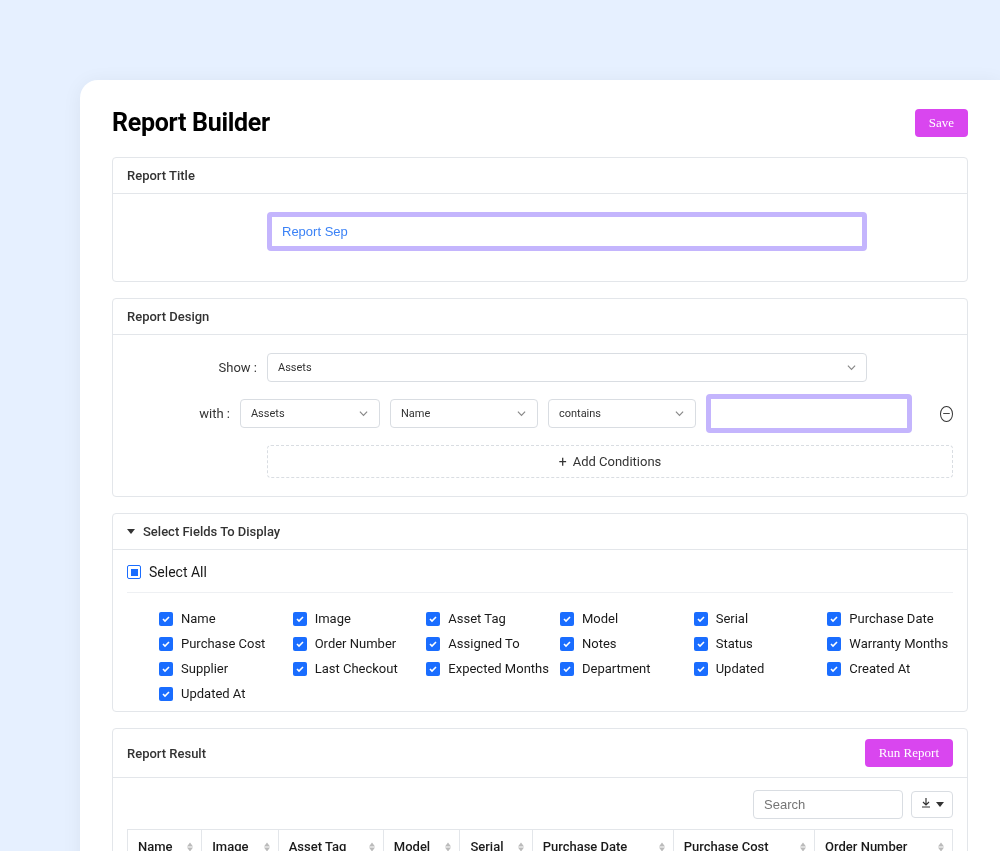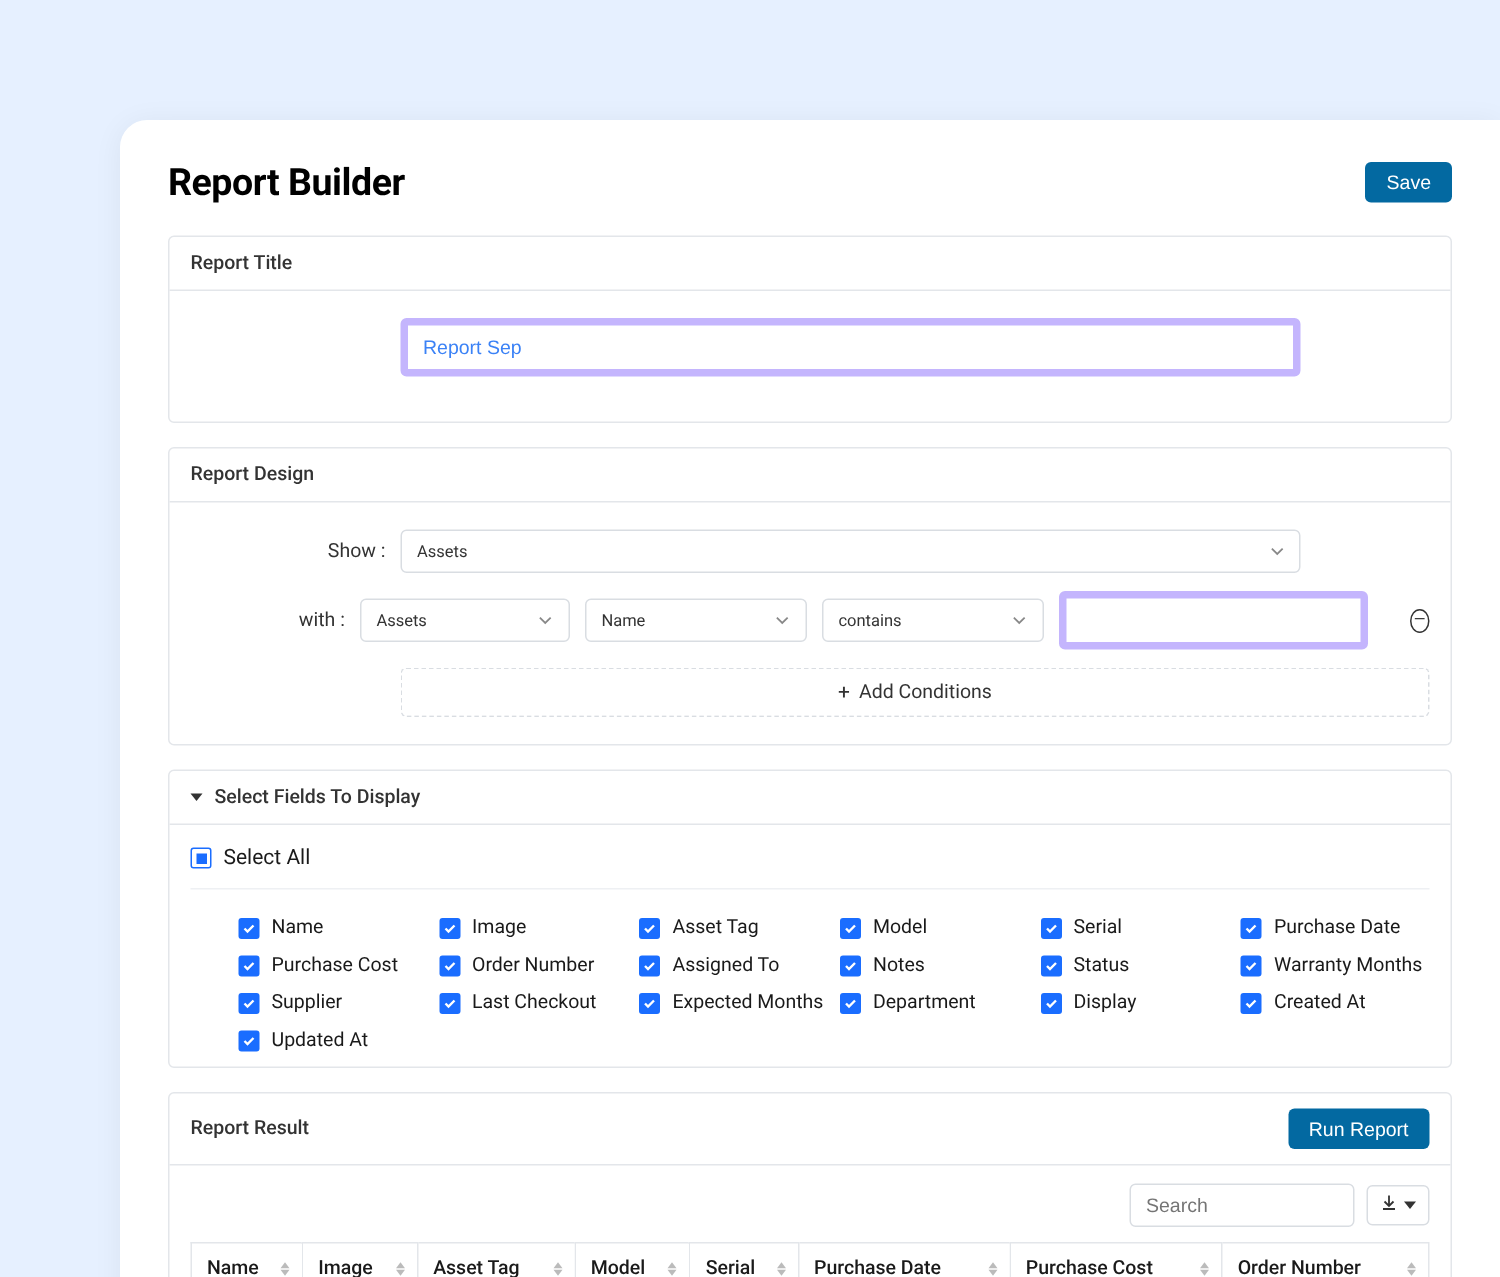--- a/index.html
+++ b/index.html
@@ -17,38 +17,39 @@
   border-radius: 18px 0 0 0;
   padding: 28px 32px 20px 32px;
   margin-top: 60px;
   margin-left: 60px;
   box-shadow: 0 2px 20px rgba(0,0,0,0.06);
   min-height: 780px;
 }
 .header-row {
   display: flex;
   justify-content: space-between;
-  align-items: flex-start;
+  align-items: center;
   margin-bottom: 20px;
 }
 h1 {
   font-size: 25px;
   font-weight: 700;
   letter-spacing: -0.3px;
   color: #000;
 }
 .btn-primary {
-  background: #0369a1;
+  background: #d946ef;
   color: #fff;
   border: none;
   border-radius: 4px;
   padding: 6px 14px;
   font-size: 13px;
   font-weight: 500;
   cursor: pointer;
+  font-family: Liberation Serif, serif;
 }
 .card {
   border: 1px solid #e3e6ea;
   border-radius: 4px;
   margin-bottom: 16px;
   background: #fff;
 }
 .card-header {
   padding: 10px 14px;
   font-size: 13px;
@@ -465,21 +466,21 @@
                 </svg>
               </span>
               <span>Department</span>
             </div>
             <div class="field-item">
               <span class="checkbox">
                 <svg viewBox="0 0 10 10">
                   <path d="M2 5 L4 7 L8 3" stroke="#fff" stroke-width="1.6" fill="none"></path>
                 </svg>
               </span>
-              <span>Display</span>
+              <span>Updated</span>
             </div>
             <div class="field-item">
               <span class="checkbox">
                 <svg viewBox="0 0 10 10">
                   <path d="M2 5 L4 7 L8 3" stroke="#fff" stroke-width="1.6" fill="none"></path>
                 </svg>
               </span>
               <span>Created At</span>
             </div>
             <div class="field-item">

